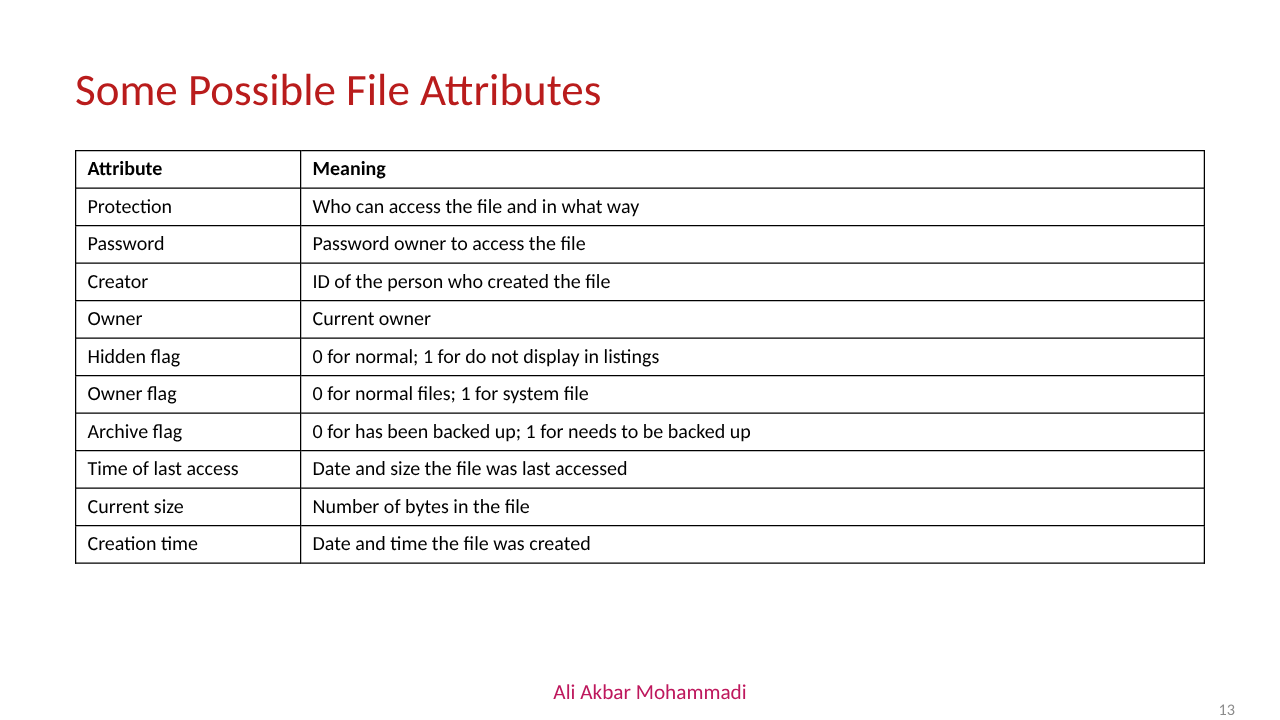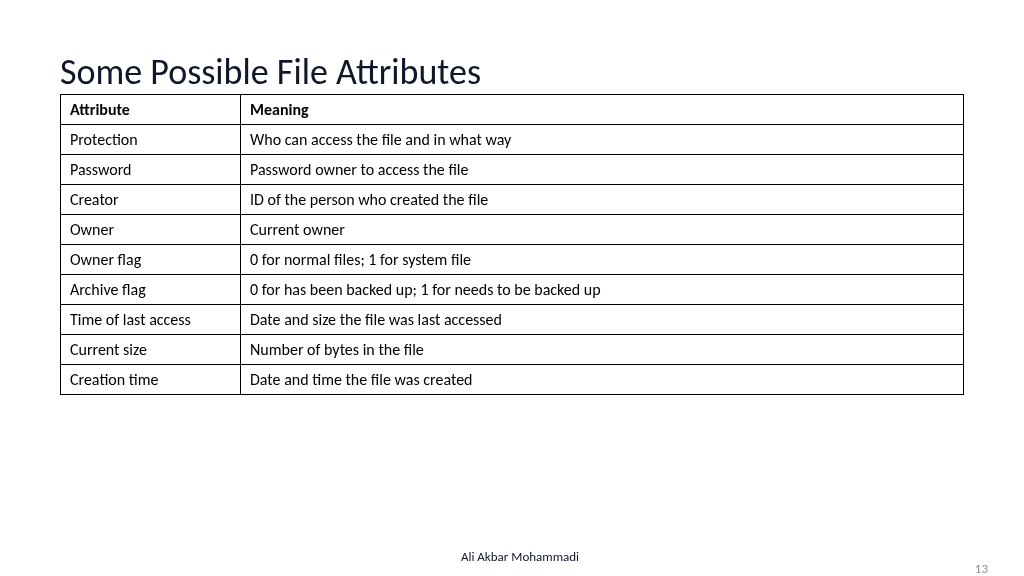--- a/index.html
+++ b/index.html
@@ -12,21 +12,22 @@
       height: 576px;
       font-family: Calibri, 'Segoe UI', Arial, sans-serif;
       background: #fff;
       color: #000;
       position: relative;
       padding: 50px 60px 0 60px;
     }
     .title {
       font-size: 36px;
       font-weight: 400;
-      color: #0f172a;
+      margin-bottom: 26px;
+      color: #b91c1c;
     }
     table {
       width: 100%;
       border-collapse: collapse;
       font-size: 16px;
     }
     th, td {
       border: 1px solid #000;
       padding: 5px 9px;
       text-align: left;
@@ -38,22 +39,22 @@
     .col-attr {
       width: 180px;
     }
     .footer {
       position: absolute;
       bottom: 12px;
       left: 16px;
       right: 0;
       display: flex;
       justify-content: center;
-      font-size: 13px;
-      color: #0f172a;
+      font-size: 17px;
+      color: #be185d;
     }
     .page-number {
       position: absolute;
       bottom: 0;
       right: 36px;
       font-size: 13px;
       color: #8c8c8c;
     }
   </style>
 </head>
@@ -79,20 +80,24 @@
       </tr>
       <tr>
         <td class="col-attr">Creator</td>
         <td>ID of the person who created the file</td>
       </tr>
       <tr>
         <td class="col-attr">Owner</td>
         <td>Current owner</td>
       </tr>
       <tr>
+        <td class="col-attr">Hidden flag</td>
+        <td>0 for normal; 1 for do not display in listings</td>
+      </tr>
+      <tr>
         <td class="col-attr">Owner flag</td>
         <td>0 for normal files; 1 for system file</td>
       </tr>
       <tr>
         <td class="col-attr">Archive flag</td>
         <td>0 for has been backed up; 1 for needs to be backed up</td>
       </tr>
       <tr>
         <td class="col-attr">Time of last access</td>
         <td>Date and size the file was last accessed</td>

